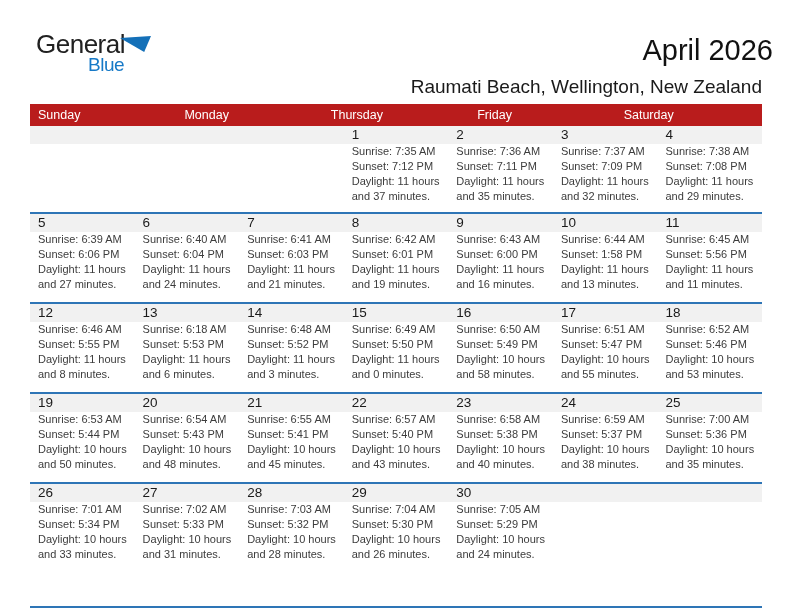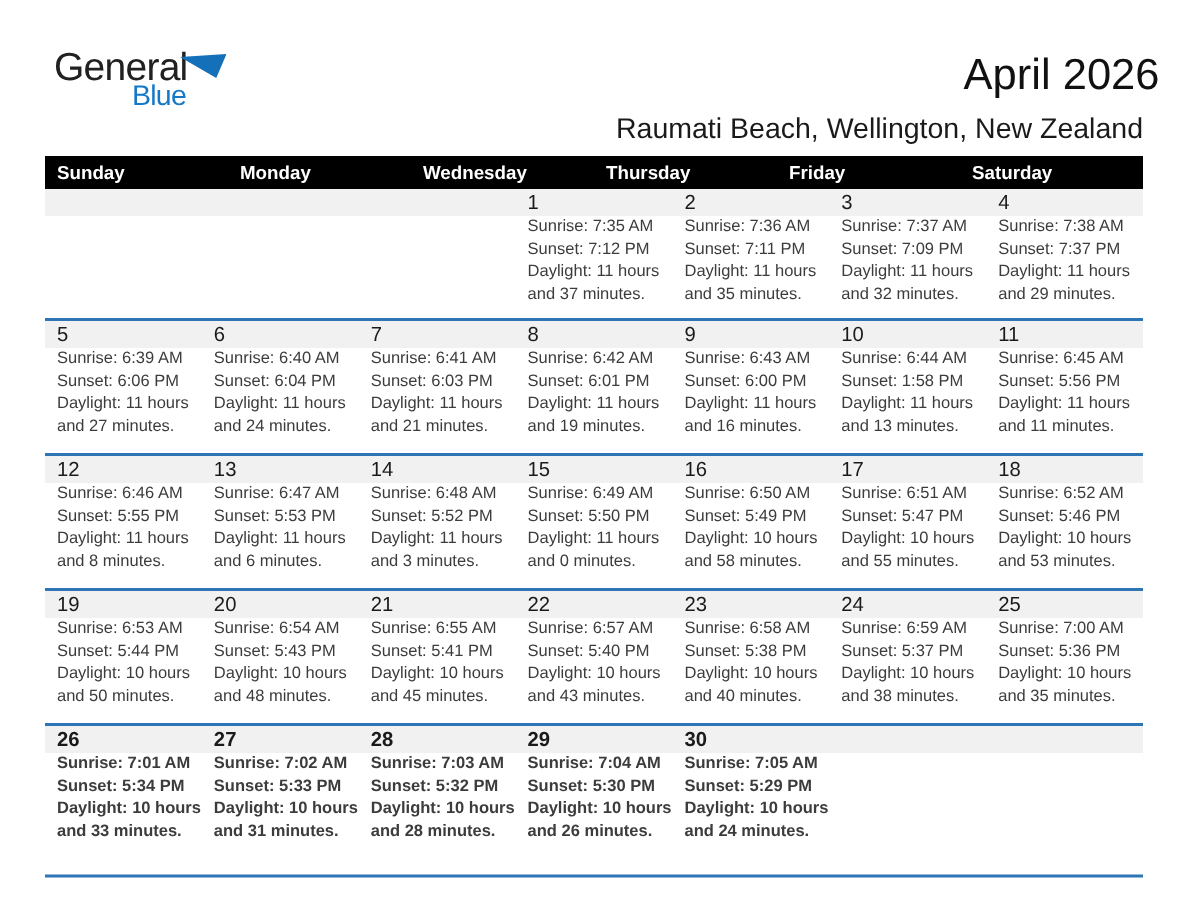--- a/index.html
+++ b/index.html
@@ -16,27 +16,27 @@
 
   
   .title    { position: absolute; right: 19px; top: 34px; font-size: 29px; color: #111;
               text-align: right; line-height: 32px; }
   .subtitle { position: absolute; right: 30px; top: 76px; font-size: 19px; color: #1a1a1a;
               text-align: right; }
 
   
   .calendar { position: absolute; left: 30px; top: 104px; width: 732px;
               border-bottom: 2px solid #2e75b6; }
-  .day-headers { display: flex; background: #000000; height: 22px; font-weight: bold; }
+  .day-headers { display: flex; background: #b91c1c; height: 22px; }
   .day-header { flex: 1 1 0; color: #ffffff; font-size: 12.5px; line-height: 22px;
                 padding-left: 8px; overflow: hidden; white-space: nowrap; }
 
   .week-row { position: relative; display: flex; height: 90px; border-top: 2px solid #2e75b6; }
   .week-row.first { height: 86px; border-top: none; }
-  .week-row.last  { height: 101px; font-weight: bold; }
+  .week-row.last  { height: 124px; }
   .week-row::before { content: ""; position: absolute; left: 0; right: 0; top: 0; height: 18px;
                       background: #f1f1f1; }
   .cell { position: relative; flex: 1 1 0; padding: 0 4px 0 8px; overflow: hidden; }
   .day-num { height: 18px; line-height: 18px; font-size: 13.5px; color: #1a1a1a; }
   .cell .line { font-size: 11px; line-height: 15px; color: #3c3c3c; white-space: nowrap; }
   .cell .line:first-of-type { margin-top: 3px; }
 </style>
 </head>
 <body>
 
@@ -46,21 +46,20 @@
   <div class="logo-blue">Blue</div>
 </div>
 
 <div class="title">April 2026</div>
 <div class="subtitle">Raumati Beach, Wellington, New Zealand</div>
 
 <div class="calendar">
   <div class="day-headers" id="dayHeaders">
       <div class="day-header">Sunday</div>
       <div class="day-header">Monday</div>
-      <div class="day-header">Wednesday</div>
       <div class="day-header">Thursday</div>
       <div class="day-header">Friday</div>
       <div class="day-header">Saturday</div>
     </div>
   <div id="weeks">
       <div class="week-row first">
         <div class="cell">
           <div class="day-num"></div>
         </div>
         <div class="cell">
@@ -86,21 +85,21 @@
         <div class="cell">
           <div class="day-num">3</div>
           <div class="line">Sunrise: 7:37 AM</div>
           <div class="line">Sunset: 7:09 PM</div>
           <div class="line">Daylight: 11 hours</div>
           <div class="line">and 32 minutes.</div>
         </div>
         <div class="cell">
           <div class="day-num">4</div>
           <div class="line">Sunrise: 7:38 AM</div>
-          <div class="line">Sunset: 7:37 PM</div>
+          <div class="line">Sunset: 7:08 PM</div>
           <div class="line">Daylight: 11 hours</div>
           <div class="line">and 29 minutes.</div>
         </div>
       </div>
       <div class="week-row">
         <div class="cell">
           <div class="day-num">5</div>
           <div class="line">Sunrise: 6:39 AM</div>
           <div class="line">Sunset: 6:06 PM</div>
           <div class="line">Daylight: 11 hours</div>
@@ -152,21 +151,21 @@
       <div class="week-row">
         <div class="cell">
           <div class="day-num">12</div>
           <div class="line">Sunrise: 6:46 AM</div>
           <div class="line">Sunset: 5:55 PM</div>
           <div class="line">Daylight: 11 hours</div>
           <div class="line">and 8 minutes.</div>
         </div>
         <div class="cell">
           <div class="day-num">13</div>
-          <div class="line">Sunrise: 6:47 AM</div>
+          <div class="line">Sunrise: 6:18 AM</div>
           <div class="line">Sunset: 5:53 PM</div>
           <div class="line">Daylight: 11 hours</div>
           <div class="line">and 6 minutes.</div>
         </div>
         <div class="cell">
           <div class="day-num">14</div>
           <div class="line">Sunrise: 6:48 AM</div>
           <div class="line">Sunset: 5:52 PM</div>
           <div class="line">Daylight: 11 hours</div>
           <div class="line">and 3 minutes.</div>

